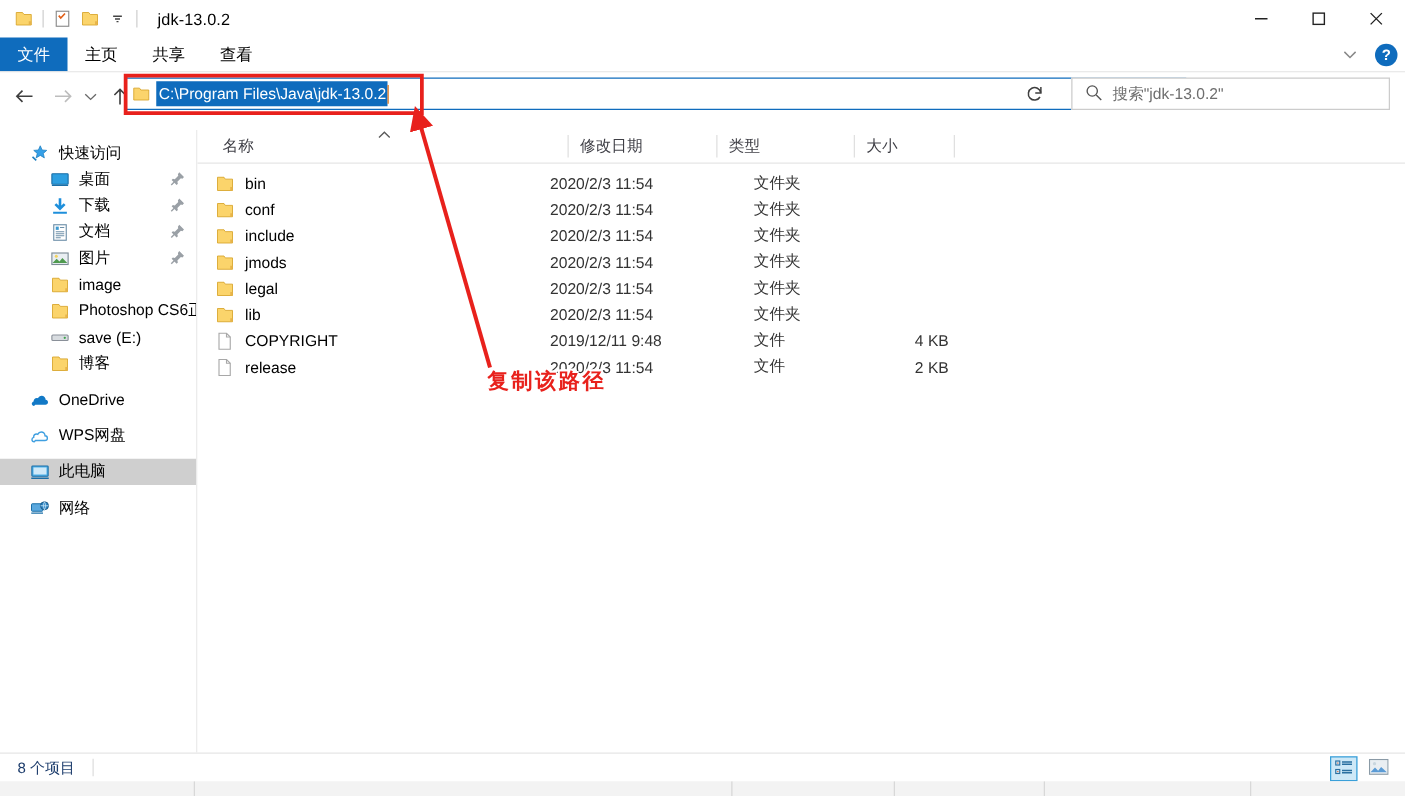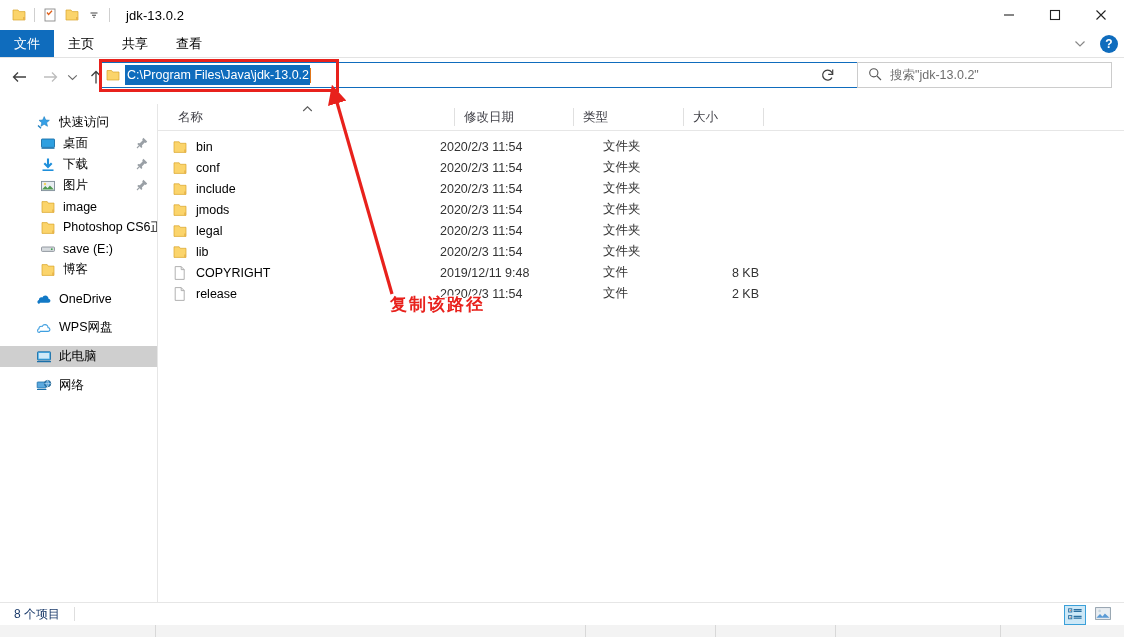--- a/index.html
+++ b/index.html
@@ -74,21 +74,21 @@
     border:1px solid #ccc; background:#fff; display:flex; align-items:center; padding-left:10px;
   }
   .search-ph { font-size:12.5px; color:#6e6e6e; margin-left:8px; }
 
   
   .sidebar {
     position:absolute; left:0; top:104px; width:157px; height:500px;
     background:#fff; overflow:hidden;
   }
   .sb-item { display:flex; align-items:center; height:21px; padding-left:24px; position:relative; font-size:12.5px; color:#000;}
-  .sb-item.root { padding-left:36px; }
+  .sb-item.root { padding-left:24px; }
   .sb-item.child { padding-left:40px; }
   .sb-item.selected { background:#cfcfcf; }
   .sb-ico { width:16px; height:16px; margin-right:7px; flex:0 0 auto; display:flex; align-items:center; justify-content:center;}
   .sb-label { white-space:nowrap; overflow:hidden; }
   .sb-pin { position:absolute; right:8px; top:3px; width:14px; height:14px; }
   .sb-gap { height:8px; }
   .splitter { position:absolute; left:157px; top:104px; width:1px; height:500px; background:#e6e6e6; }
 
   
   .filepane { position:absolute; left:158px; top:104px; width:966px; height:500px; background:#fff; }
@@ -315,20 +315,36 @@
       </span>
       <span class="sb-label">下载</span>
       <span class="sb-pin">
         <svg width="14" height="14" viewBox="0 0 14 14">
             <path d="M8.4 1.8l3.8 3.8-1.3 1.3-1.2-.3-2.8 2.8.4 1.5-1 1-4-4 1-1 1.5.4 2.8-2.8-.3-1.2z" fill="#9aa0a6"></path>
             <path d="M4.6 9.4L2 12" stroke="#9aa0a6" stroke-width="1.1"></path>
           </svg>
       </span>
     </div>
 
+    <div class="sb-item child">
+      <span class="sb-ico">
+        <svg width="16" height="16" viewBox="0 0 16 16">
+            <rect x="3" y="1.8" width="10" height="12.4" fill="#fff" stroke="#6d8fa8" stroke-width="0.9"></rect>
+            <rect x="4.6" y="3.3" width="2.4" height="2.6" fill="#3d9ad1"></rect>
+            <path d="M8 4h3.4M4.6 7.4h6.8M4.6 9h6.8M4.6 10.6h6.8M4.6 12.2h4" stroke="#6d8fa8" stroke-width="0.8"></path>
+          </svg>
+      </span>
+      <span class="sb-label">文档</span>
+      <span class="sb-pin">
+        <svg width="14" height="14" viewBox="0 0 14 14">
+            <path d="M8.4 1.8l3.8 3.8-1.3 1.3-1.2-.3-2.8 2.8.4 1.5-1 1-4-4 1-1 1.5.4 2.8-2.8-.3-1.2z" fill="#9aa0a6"></path>
+            <path d="M4.6 9.4L2 12" stroke="#9aa0a6" stroke-width="1.1"></path>
+          </svg>
+      </span>
+    </div>
 
     <div class="sb-item child">
       <span class="sb-ico">
         <svg width="16" height="16" viewBox="0 0 16 16">
             <rect x="1.5" y="3.4" width="13" height="9.2" fill="#e9eef2" stroke="#7c8b96" stroke-width="0.9"></rect>
             <path d="M2 11.4l3.3-3.5 2.3 2.3 2.3-2.8 4 4z" fill="#4f9a4f"></path>
             <circle cx="5" cy="6" r="1.2" fill="#f3d25f"></circle>
           </svg>
       </span>
       <span class="sb-label">图片</span>
@@ -543,21 +559,21 @@
       <div class="row">
         <span class="cell c-name">
           <span class="fico"><svg width="16" height="16" viewBox="0 0 16 16">
                 <path d="M3.2 1.6h6l3 3v9.8h-9z" fill="#fff" stroke="#a8a8a8" stroke-width="0.9"></path>
                 <path d="M9.2 1.6v3h3" fill="none" stroke="#a8a8a8" stroke-width="0.9"></path>
               </svg></span>
           <span>COPYRIGHT</span>
         </span>
         <span class="cell c-date">2019/12/11 9:48</span>
         <span class="cell c-type">文件</span>
-        <span class="cell c-size">8 KB</span>
+        <span class="cell c-size">4 KB</span>
       </div>
 
       <div class="row">
         <span class="cell c-name">
           <span class="fico"><svg width="16" height="16" viewBox="0 0 16 16">
                 <path d="M3.2 1.6h6l3 3v9.8h-9z" fill="#fff" stroke="#a8a8a8" stroke-width="0.9"></path>
                 <path d="M9.2 1.6v3h3" fill="none" stroke="#a8a8a8" stroke-width="0.9"></path>
               </svg></span>
           <span>release</span>
         </span>

